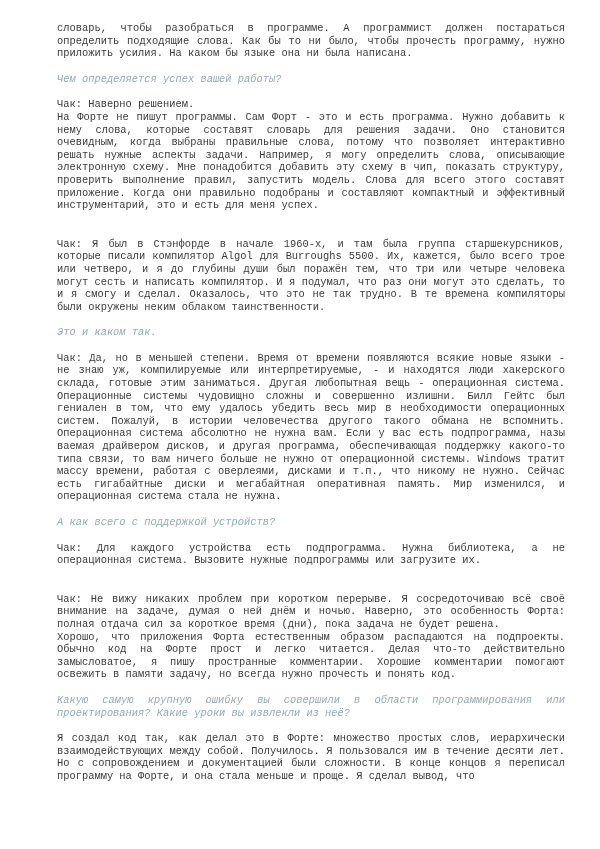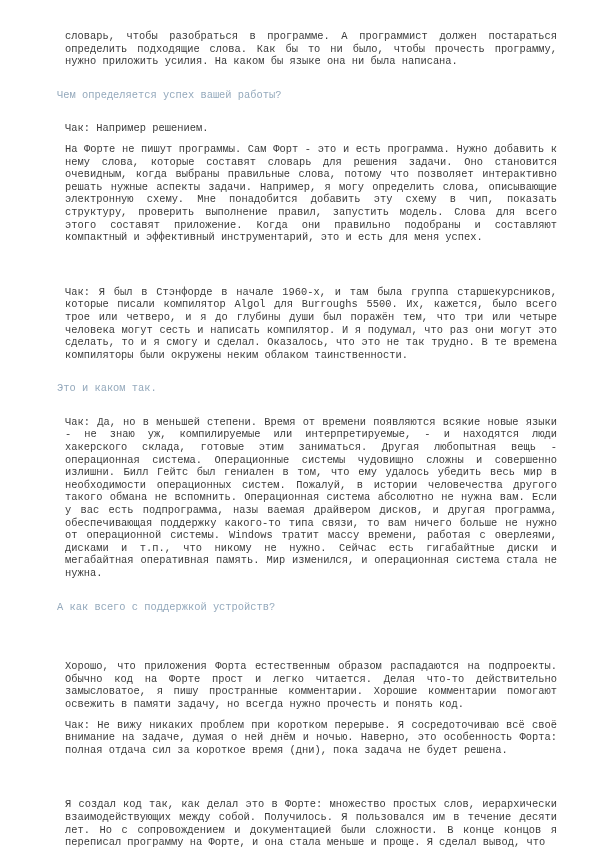--- a/index.html
+++ b/index.html
@@ -2,42 +2,42 @@
 <html><head>
 <meta charset="utf-8">
 <style>
   html, body { margin: 0; padding: 0; background: #ffffff; }
   body { width: 600px; height: 849px; overflow: hidden; position: relative; }
   .page {
     position: absolute; left: 57px; top: 22px; width: 508px;
     font-family: "Liberation Mono", "DejaVu Sans Mono", monospace;
     font-size: 10.4px; line-height: 12.6px; color: #3a3a3a;
   }
-  .para { margin: 8px; text-align: justify; }
+  .para { margin: 0; text-align: justify; }
   .para.last { text-align-last: left; }
   .question {
-    margin: 0; color: #94a9bc; text-align: justify;
+    margin: 0; font-style: italic; color: #94a9bc; text-align: justify;
   }
   .gap { height: 13px; }
 </style>
 </head>
 <body>
 
 <div class="page">
 
   <div>
     <p class="para last">словарь, чтобы разобраться в программе. А программист должен постараться определить подходящие слова. Как бы то ни было, чтобы прочесть программу, нужно приложить усилия. На каком бы языке она ни была написана.</p>
   </div>
   <div class="gap"></div>
 
   <p class="question">Чем определяется успех вашей работы?</p>
   <div class="gap"></div>
 
   <div>
-    <p class="para last">Чак: Например решением.</p>
+    <p class="para last">Чак: Наверно решением.</p>
     <p class="para last">На Форте не пишут программы. Сам Форт - это и есть программа. Нужно добавить к нему слова, которые составят словарь для решения задачи. Оно становится очевидным, когда выбраны правильные слова, потому что позволяет интерактивно решать нужные аспекты задачи. Например, я могу определить слова, описывающие электронную схему. Мне понадобится добавить эту схему в чип, показать структуру, проверить выполнение правил, запустить модель. Слова для всего этого составят приложение. Когда они правильно подобраны и составляют компактный и эффективный инструментарий, это и есть для меня успех.</p>
   </div>
   <div class="gap"></div>
 
   <div class="gap"></div>
 
   <div>
     <p class="para last">Чак: Я был в Стэнфорде в начале 1960-х, и там была группа старшекурсников, которые писали компилятор Algol для Burroughs 5500. Их, кажется, было всего трое или четверо, и я до глубины души был поражён тем, что три или четыре человека могут сесть и написать компилятор. И я подумал, что раз они могут это сделать, то и я смогу и сделал. Оказалось, что это не так трудно. В те времена компиляторы были окружены неким облаком таинственности.</p>
   </div>
   <div class="gap"></div>
@@ -46,29 +46,33 @@
   <div class="gap"></div>
 
   <div>
     <p class="para last">Чак: Да, но в меньшей степени. Время от времени появляются всякие новые языки - не знаю уж, компилируемые или интерпретируемые, - и находятся люди хакерского склада, готовые этим заниматься. Другая любопытная вещь - операционная система. Операционные системы чудовищно сложны и совершенно излишни. Билл Гейтс был гениален в том, что ему удалось убедить весь мир в необходимости операционных систем. Пожалуй, в истории человечества другого такого обмана не вспомнить. Операционная система абсолютно не нужна вам. Если у вас есть подпрограмма, назы ваемая драйвером дисков, и другая программа, обеспечивающая поддержку какого-то типа связи, то вам ничего больше не нужно от операционной системы. Windows тратит массу времени, работая с оверлеями, дисками и т.п., что никому не нужно. Сейчас есть гигабайтные диски и мегабайтная оперативная память. Мир изменился, и операционная система стала не нужна.</p>
   </div>
   <div class="gap"></div>
 
   <p class="question">А как всего с поддержкой устройств?</p>
   <div class="gap"></div>
 
+  <div>
+    <p class="para last">Чак: Для каждого устройства есть подпрограмма. Нужна библиотека, а не операционная система. Вызовите нужные подпрограммы или загрузите их.</p>
+  </div>
   <div class="gap"></div>
 
   <div class="gap"></div>
 
   <div>
+    <p class="para last">Чак: Не вижу никаких проблем при коротком перерыве. Я сосредоточиваю всё своё внимание на задаче, думая о ней днём и ночью. Наверно, это особенность Форта: полная отдача сил за короткое время (дни), пока задача не будет решена.</p>
     <p class="para last">Хорошо, что приложения Форта естественным образом распадаются на подпроекты. Обычно код на Форте прост и легко читается. Делая что-то действительно замысловатое, я пишу пространные комментарии. Хорошие комментарии помогают освежить в памяти задачу, но всегда нужно прочесть и понять код.</p>
-    <p class="para last">Чак: Не вижу никаких проблем при коротком перерыве. Я сосредоточиваю всё своё внимание на задаче, думая о ней днём и ночью. Наверно, это особенность Форта: полная отдача сил за короткое время (дни), пока задача не будет решена.</p>
   </div>
   <div class="gap"></div>
 
+  <p class="question">Какую самую крупную ошибку вы совершили в области программирования или проектирования? Какие уроки вы извлекли из неё?</p>
   <div class="gap"></div>
 
   <div>
     <p class="para">Я создал код так, как делал это в Форте: множество простых слов, иерархически взаимодействующих между собой. Получилось. Я пользовался им в течение десяти лет. Но с сопровождением и документацией были сложности. В конце концов я переписал программу на Форте, и она стала меньше и проще. Я сделал вывод, что</p>
   </div>
 
 </div>
 
 </body></html>

